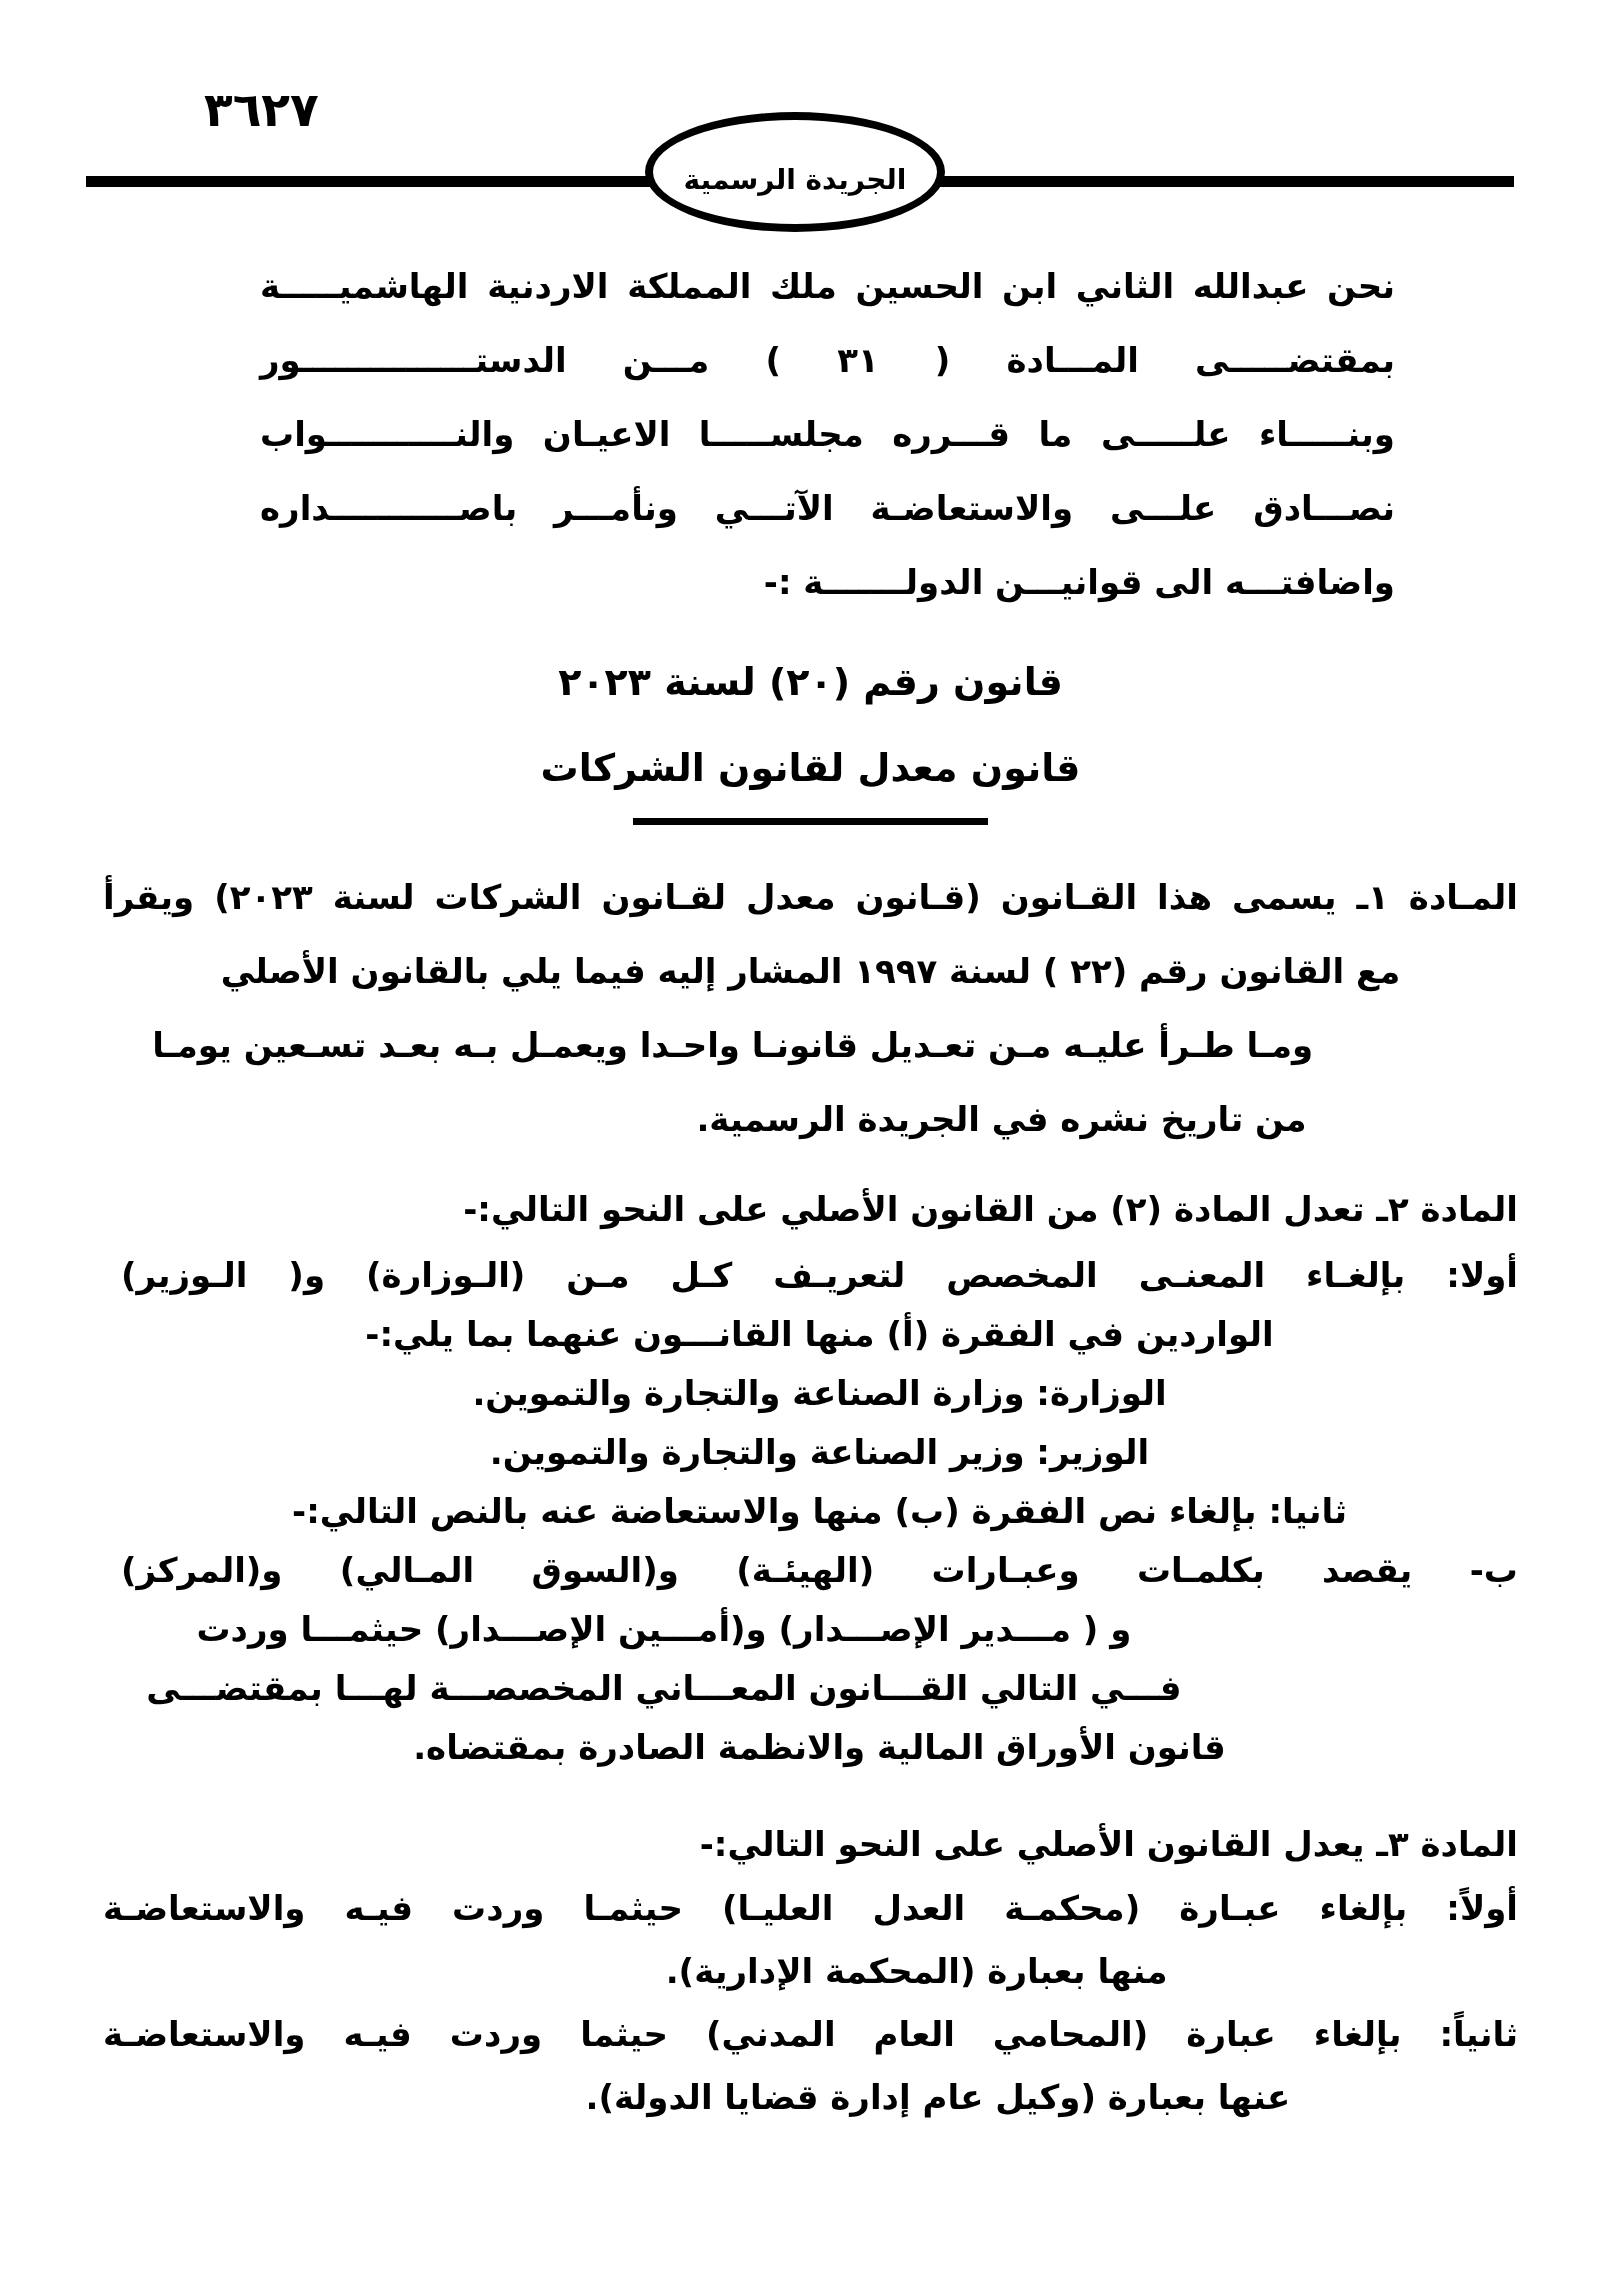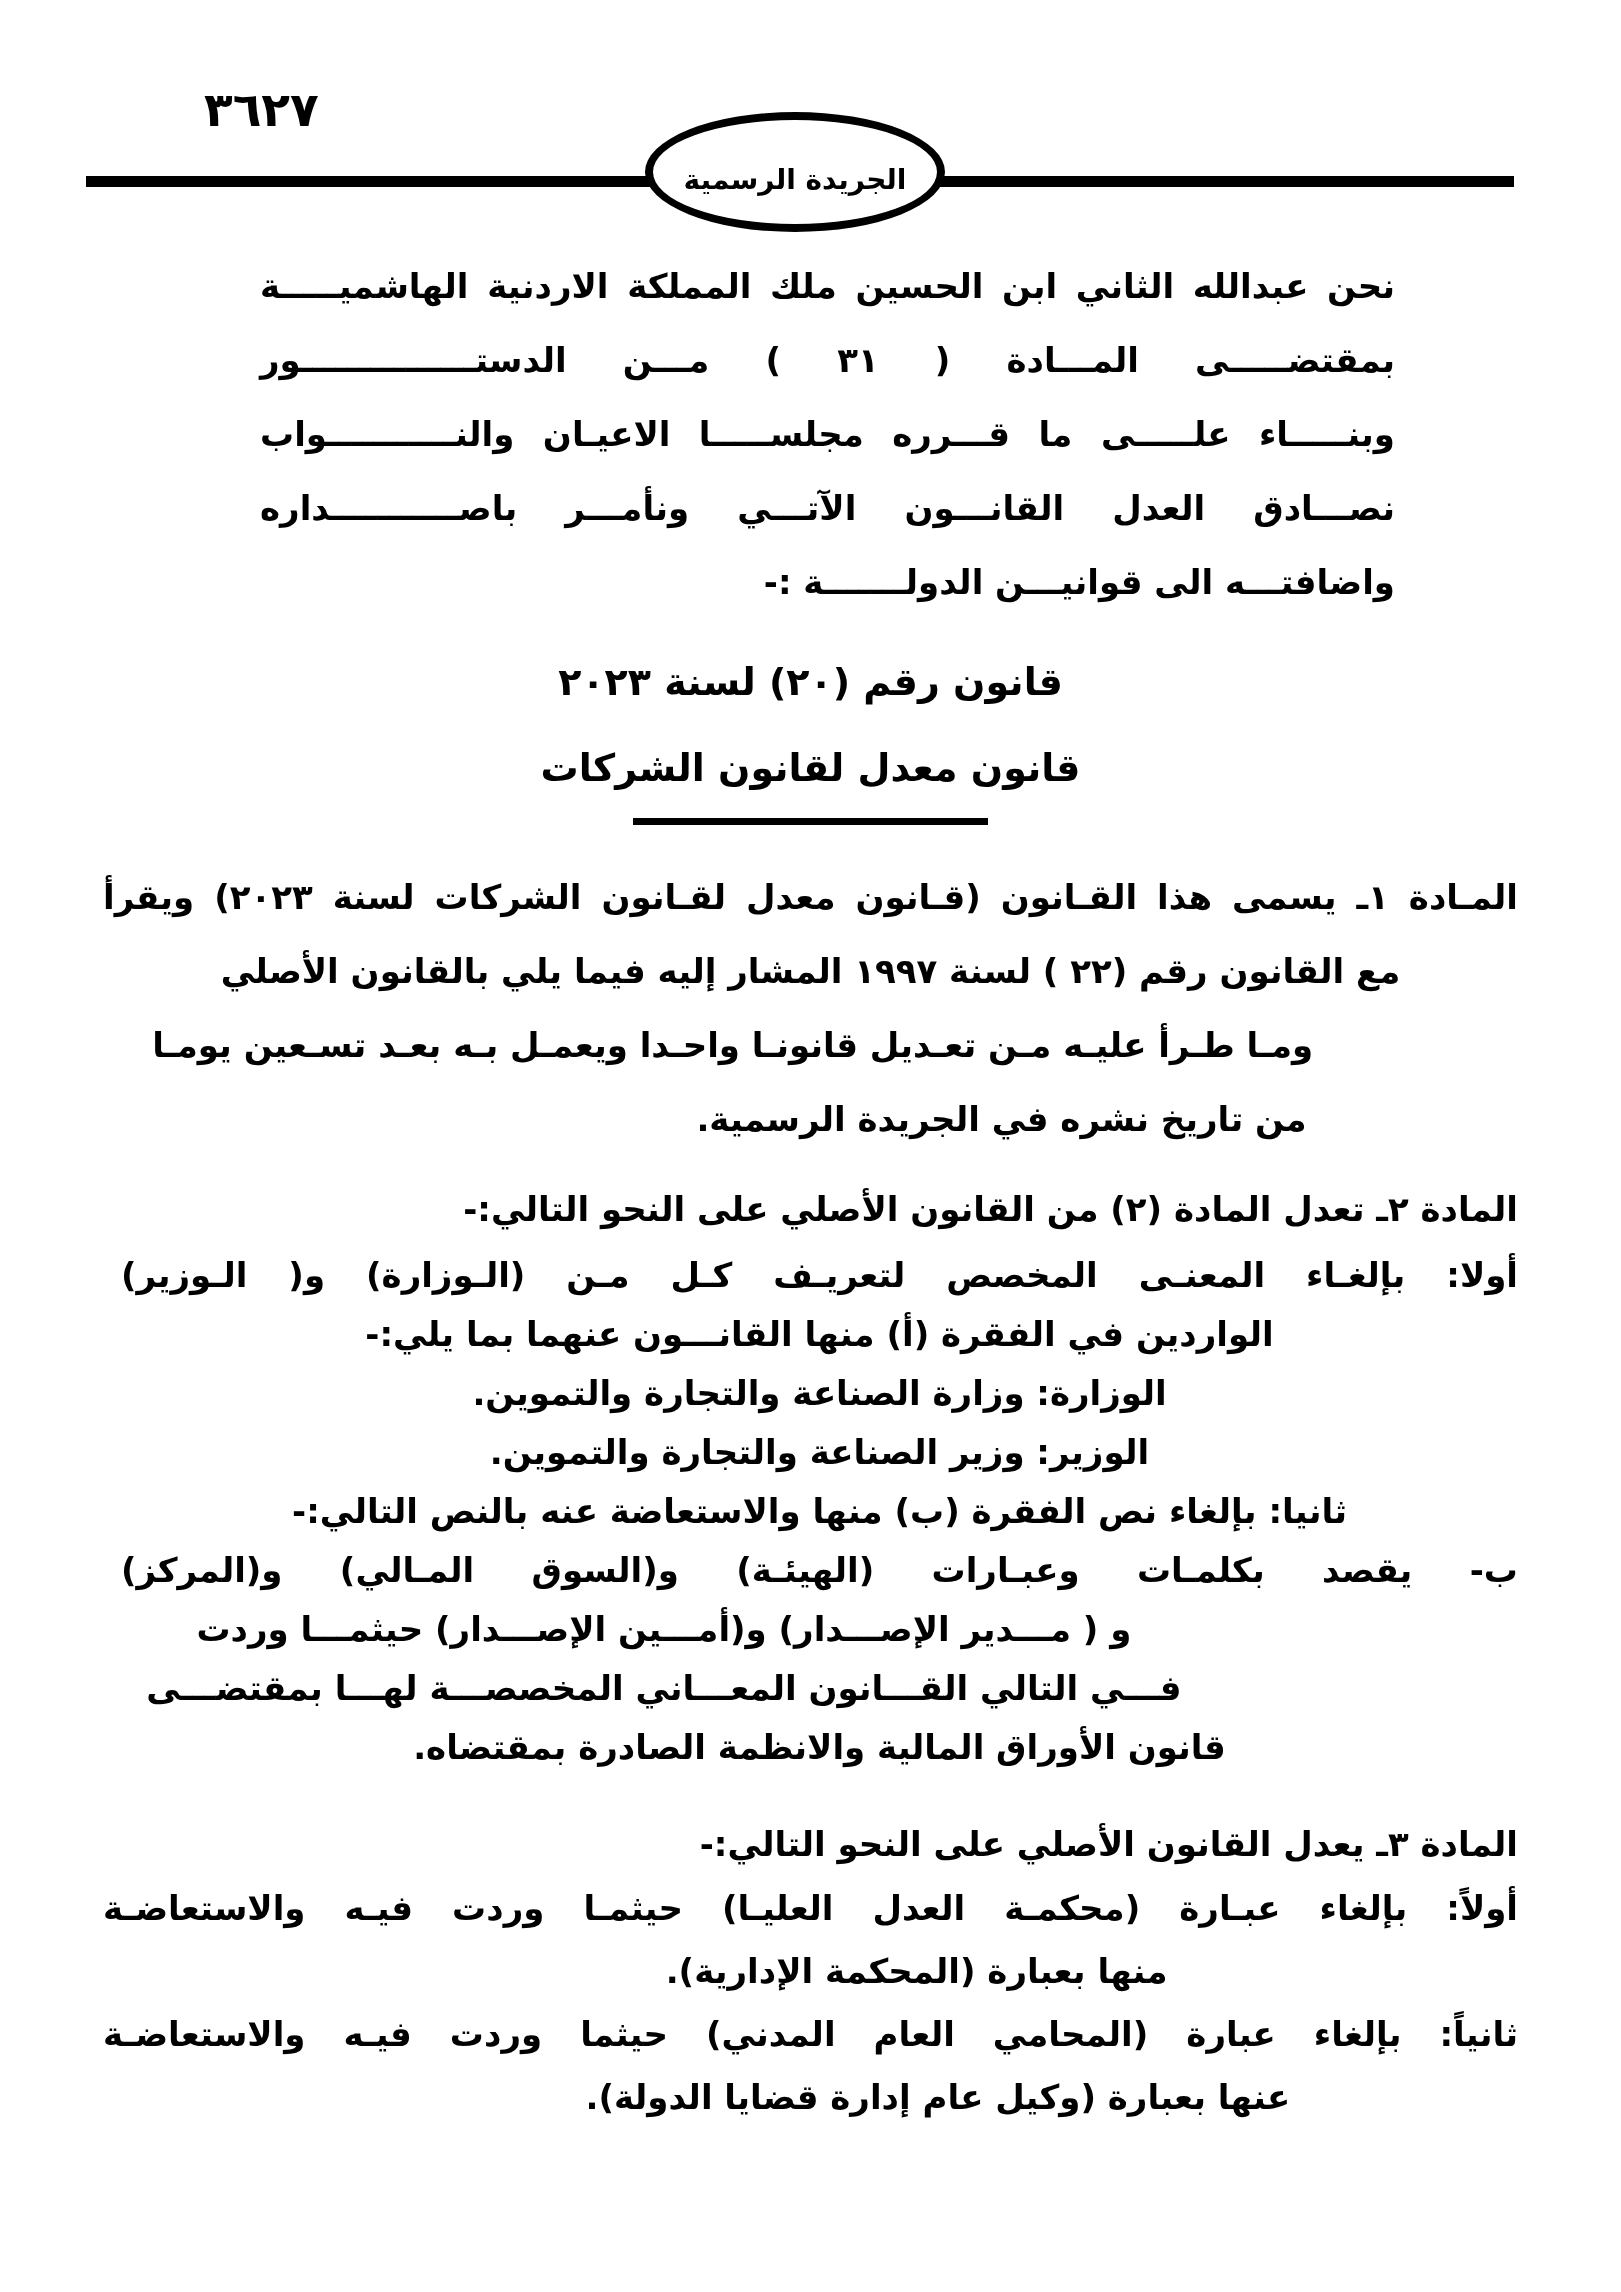--- a/index.html
+++ b/index.html
@@ -81,21 +81,21 @@
   <div class="masthead-ellipse">
     <span class="masthead-text">الجريدة الرسمية</span>
   </div>
 
   <div class="content">
 
     <div class="preamble">
       <div class="line j">نحن عبدالله الثاني ابن الحسين ملك المملكة الاردنية الهاشميـــــة</div>
       <div class="line j">بمقتضـــــى المـــادة ( ٣١ )  مـــن الدستـــــــــــــــور</div>
       <div class="line j">وبنـــــاء علـــــى ما قـــرره مجلســـــا الاعيـان  والنـــــــــــواب</div>
-      <div class="line j">نصـــادق العدل القانـــون الآتـــي ونأمـــر باصـــــــــــداره</div>
+      <div class="line j">نصـــادق علـــى والاستعاضـة الآتـــي ونأمـــر باصـــــــــــداره</div>
       <div class="line r">واضافتـــه الى قوانيـــن الدولـــــــة :-</div>
     </div>
 
     <div class="law-title">
       <div class="title-line">قانون رقم (٢٠) لسنة ٢٠٢٣</div>
       <div class="title-line">قانون معدل لقانون الشركات</div>
       <div class="title-divider"></div>
     </div>
 
     <div class="article-1">

